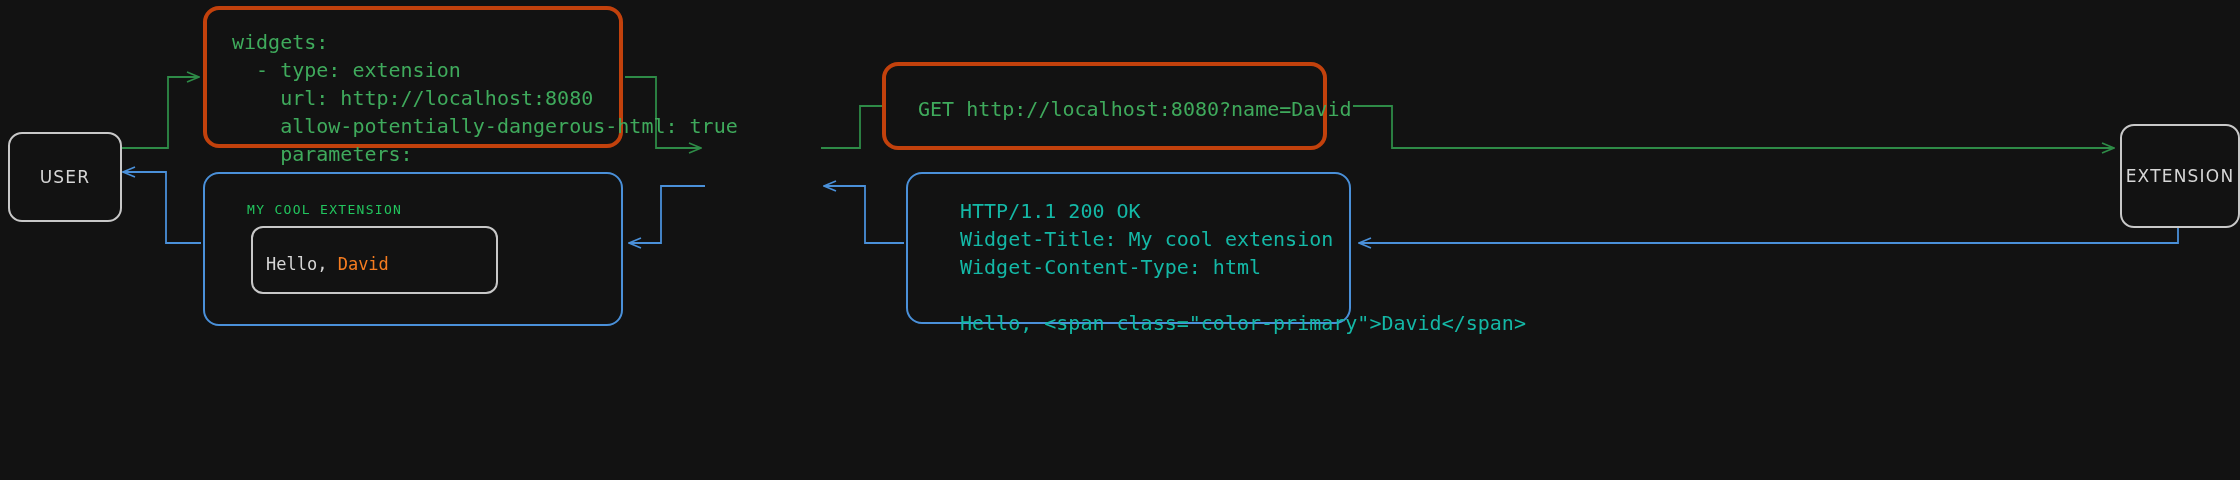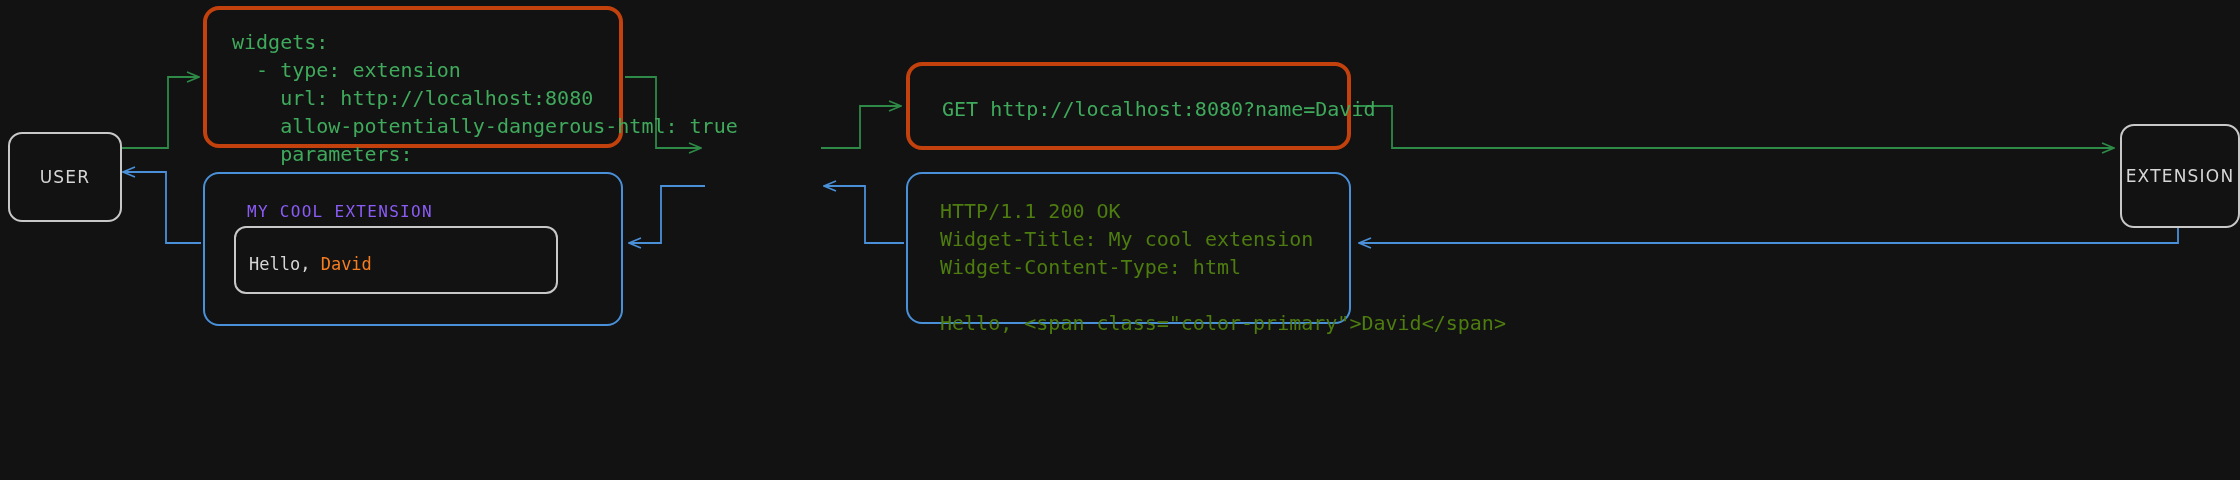--- a/index.html
+++ b/index.html
@@ -13,35 +13,35 @@
   .node-label{color:#d6d6d6;font-size:17px;letter-spacing:1.2px;
               font-family:"DejaVu Sans","Liberation Sans",sans-serif;}
 
   .panel{position:absolute;border-radius:16px;background:#121212;box-sizing:border-box;}
   .panel.green{border:4px solid #c2410c;}
   .panel.blue{border:2px solid #4a90d9;}
 
   .code{white-space:pre;font-size:20px;line-height:28px;
         font-family:"DejaVu Sans Mono","Liberation Mono",monospace;}
   .code.green{color:#3faa5c;}
-  .code.blue{color:#4d7c0f;}
+  .code.blue{color:#14b8a6;margin-left:20px;}
 
   #yaml-panel{left:203px;top:6px;width:420px;height:142px;}
   #yaml-code{position:absolute;left:25px;top:18px;}
 
-  #request-panel{left:906px;top:62px;width:445px;height:88px;text-align:center;}
+  #request-panel{left:882px;top:62px;width:445px;height:88px;text-align:center;}
   #request-code{position:absolute;left:32px;top:29px;}
 
   #response-panel{left:906px;top:172px;width:445px;height:152px;}
   #response-code{position:absolute;left:32px;top:23px;}
 
   #widget-panel{left:203px;top:172px;width:420px;height:154px;}
-  #widget-title{position:absolute;left:42px;top:28px;color:#8b5cf6;
-                font-size:16px;letter-spacing:1.3px;white-space:pre;}
-  #widget-card{position:absolute;left:29px;top:52px;width:324px;height:68px;
+  #widget-title{position:absolute;left:42px;top:28px;color:#22c55e;
+                font-size:13px;letter-spacing:1.3px;white-space:pre;}
+  #widget-card{position:absolute;left:46px;top:52px;width:247px;height:68px;
                border:2px solid #c8c8c8;border-radius:12px;box-sizing:border-box;}
   #widget-body{position:absolute;left:13px;top:26px;color:#d6d6d6;
                font-size:17px;white-space:pre;}
   #widget-name{color:#f57c20;}
 
   #node-user{left:8px;top:132px;width:110px;height:86px;text-align:right;}
   #node-glance{left:707px;top:108px;width:112px;height:104px;}
   #node-extension{left:2120px;top:124px;width:116px;height:100px;}
 </style>
 </head>

